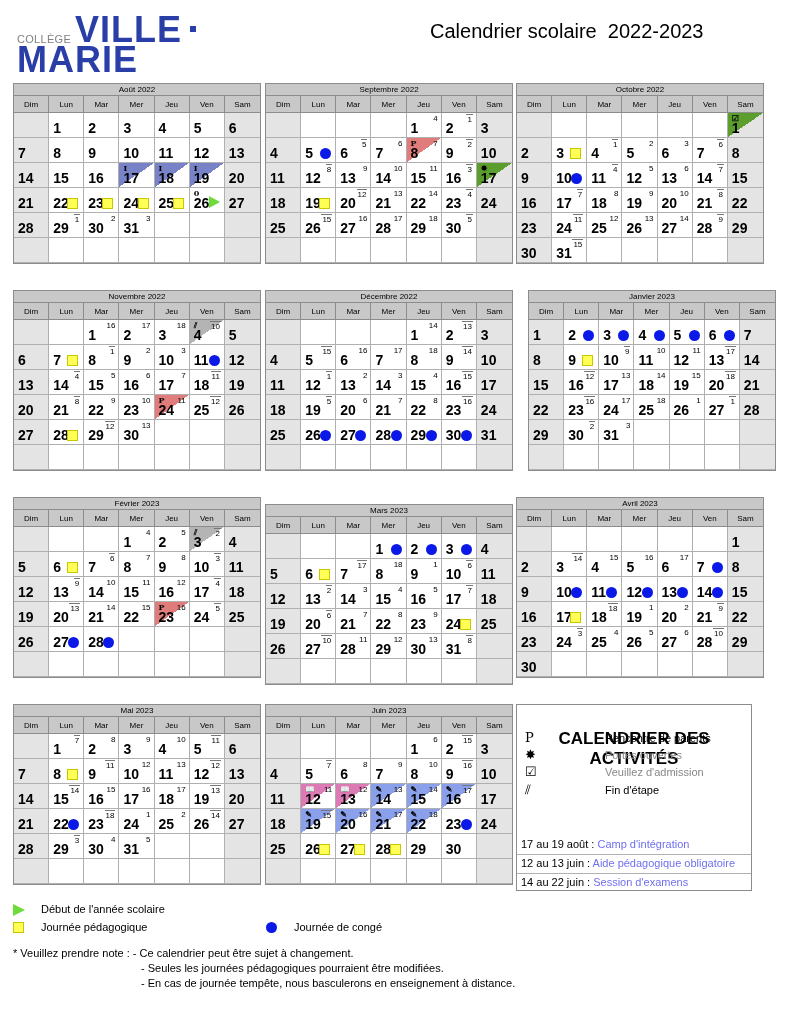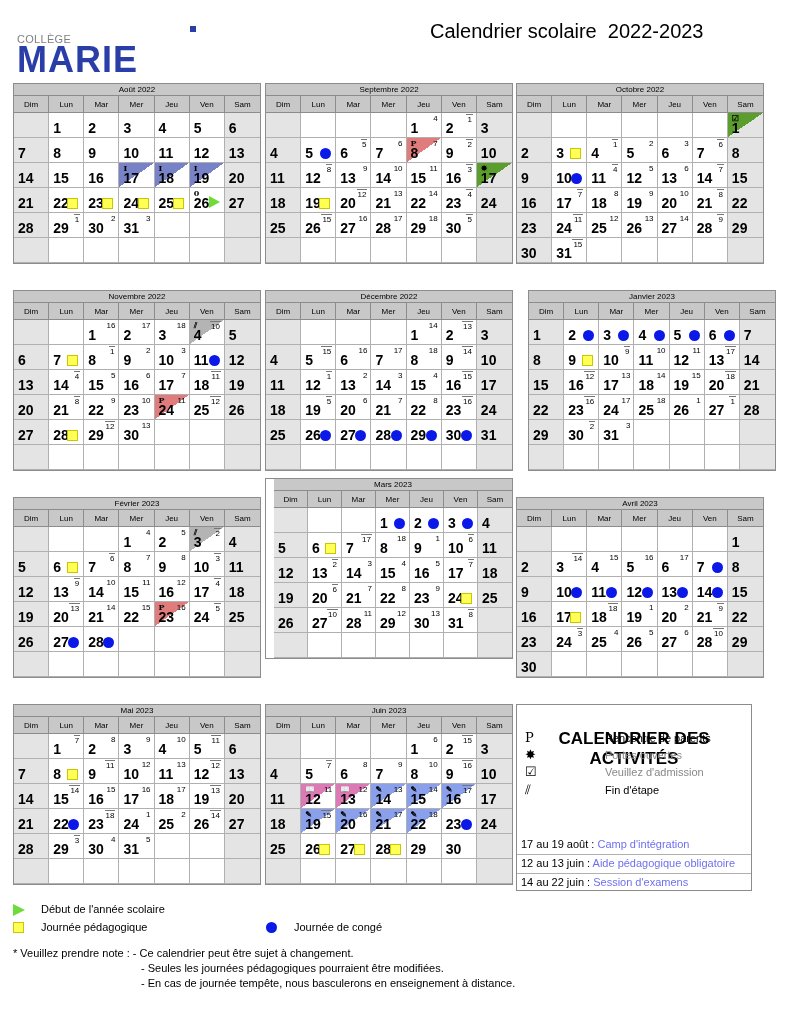--- a/index.html
+++ b/index.html
@@ -53,20 +53,21 @@
   .legend .lg-lbl { position: absolute; left: 28px; top: 0; white-space: nowrap; }
   .note { position: absolute; left: 13px; top: 946px; font-size: 11px; line-height: 15px; }
   .note .n1 { white-space: nowrap; }
   .note .nl { position: absolute; left: 128px; white-space: nowrap; }
 </style>
 </head>
 <body>
 
 <div class="logo">
   <span class="college">COLLÈGE</span>
+  <span class="ville">VILLE</span>
   <span class="marie">MARIE</span>
   <span class="dot"></span>
 </div>
 <div class="title">Calendrier scolaire  2022-2023</div>
 
 <div id="months">
     <div class="month" style="left: 13px; top: 83px;">
       <div class="m-title">Août 2022</div>
       <div class="m-head">
         <div>Dim</div>
@@ -1033,21 +1034,21 @@
         <div class="cell we"></div>
         <div class="cell we"></div>
         <div class="cell"></div>
         <div class="cell"></div>
         <div class="cell"></div>
         <div class="cell"></div>
         <div class="cell"></div>
         <div class="cell we"></div>
       </div>
     </div>
-    <div class="month" style="left: 265px; top: 478px; padding-left: 8px;">
+    <div class="month" style="left: 265px; top: 504px;">
       <div class="m-title">Mars 2023</div>
       <div class="m-head">
         <div>Dim</div>
         <div>Lun</div>
         <div>Mar</div>
         <div>Mer</div>
         <div>Jeu</div>
         <div>Ven</div>
         <div>Sam</div>
       </div>

